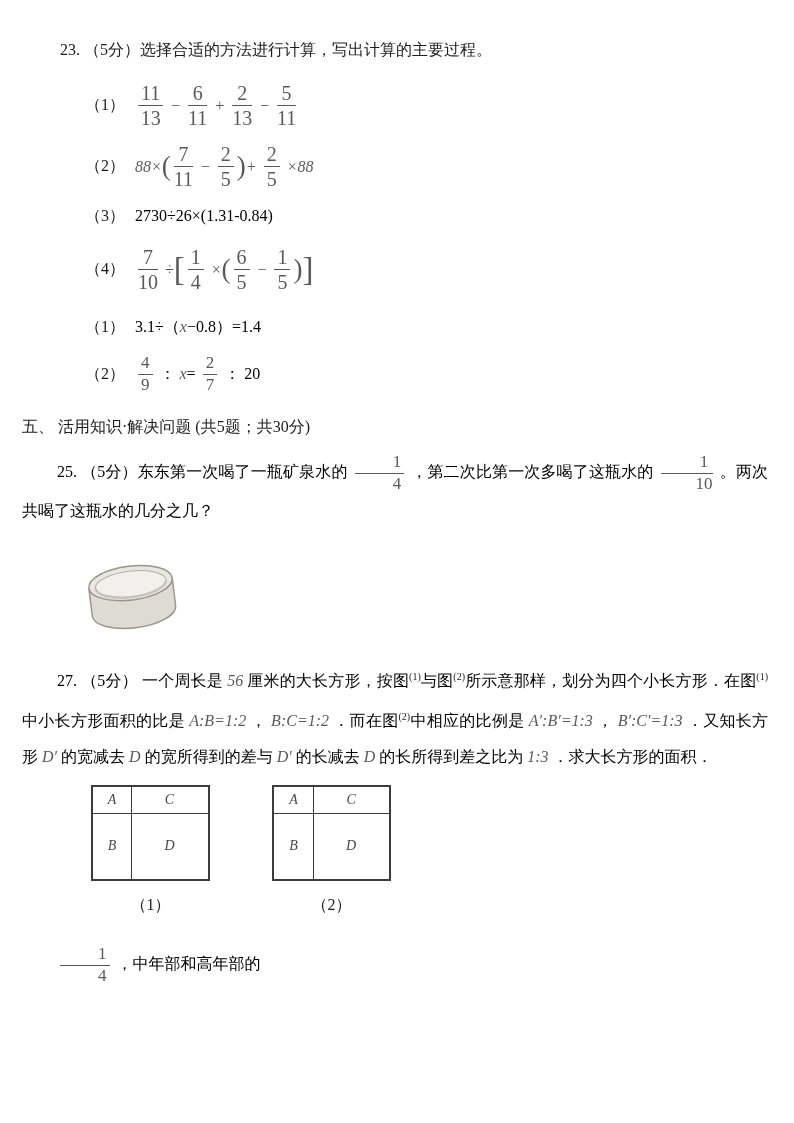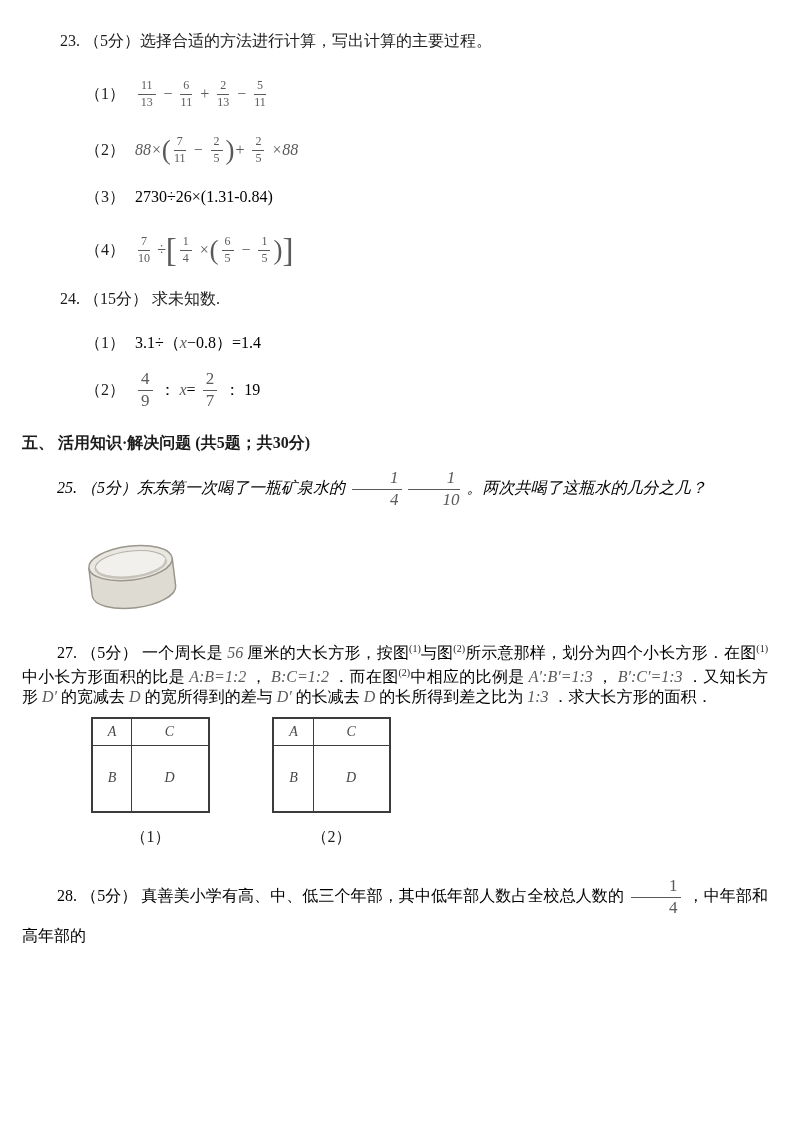--- a/index.html
+++ b/index.html
@@ -1,55 +1,55 @@
 <!DOCTYPE html>
 <html><head>
 <meta charset="utf-8">
 <style>
   html,body{margin:0;padding:0;background:#ffffff;}
   .page{
     width:794px;height:1123px;box-sizing:border-box;position:relative;
     margin:0 auto;background:#ffffff;overflow:hidden;
-    padding:23px 26px 0 22px;
+    padding:32px 26px 0 22px;
     font-family:"Liberation Serif","DejaVu Serif",serif;
     font-size:16px;color:#1c1c1c;
   }
   
   .q-head{margin:8px 0 0 38px;line-height:20px;}
   
   .part{margin-left:63px;display:flex;align-items:center;}
   .part-label{margin-right:10px;white-space:nowrap;}
   .formula{display:inline-flex;align-items:center;flex-wrap:nowrap;white-space:pre;}
   
   .para{margin:0;text-indent:35px;text-align:justify;}
   
   .seg-x{color:#000000;white-space:pre-wrap;}
   .seg-m{color:#5a5a5a;font-style:italic;white-space:pre-wrap;}
   .seg-s{vertical-align:6px;font-size:10px;color:#1c1c1c;}
   .seg-d{color:#5a5a5a;font-size:27px;font-weight:300;vertical-align:middle;line-height:1;}
   .seg-D{color:#5a5a5a;font-size:33px;font-weight:300;vertical-align:middle;line-height:1;}
   
   .frac{display:inline-block;text-align:center;vertical-align:middle;
-        color:#5a5a5a;font-size:12px;line-height:1.1;margin:0 3px;}
+        color:#5a5a5a;font-size:20px;line-height:1.1;margin:0 3px;}
   .frac .num{display:block;padding:0 3px 1px;border-bottom:1px solid #5a5a5a;}
   .frac .den{display:block;padding-top:1px;}
   .frac-lg{font-size:17px;vertical-align:-12px;}
   
-  .sec-head{margin:18px 0 0 0;line-height:20px;font-weight:bold;}
+  .sec-head{margin:18px 0 0 0;line-height:20px;}
   
   #p23-1{margin-top:22px;min-height:42px;}
   #p23-2{margin-top:14px;min-height:42px;}
   #p23-3{margin-top:8px;min-height:36px;}
   #p23-4{margin-top:12px;min-height:46px;}
   #q24-head{margin-top:16px;}
   #p24-1{margin-top:22px;min-height:24px;}
   #p24-2{margin-top:10px;min-height:50px;}
-  #q25{margin-top:16px;line-height:36px;font-style:italic;}
+  #q25{margin-top:16px;line-height:36px;}
   #q26{margin-top:16px;line-height:30px;}
-  #q27{margin-top:18px;line-height:20px;}
+  #q27{margin-top:18px;line-height:36px;}
   #q28{margin-top:30px;line-height:36px;}
   
   .cyl-wrap{margin:20px 0 0 60px;width:100px;height:92px;}
   
   .figures{display:flex;gap:62px;margin:10px 0 0 69px;}
   .figure{width:119px;text-align:center;--v:33%;--h:28%;}
   .fig-box{width:115px;height:92px;border:2px solid #3c3c3c;position:relative;background:#fff;}
   .cell{position:absolute;display:flex;align-items:center;justify-content:center;
         font-style:italic;color:#474747;font-size:14px;}
   .cell-a{left:0;top:0;width:var(--v);height:var(--h);border-right:1.5px solid #3c3c3c;border-bottom:1.5px solid #3c3c3c;}
@@ -77,34 +77,33 @@
       <span class="part-label">（3）</span>
       <span class="formula"><span class="seg-x">2730÷26×(1.31-0.84)</span></span>
     </div>
     <div class="part" id="p23-4">
       <span class="part-label">（4）</span>
       <span class="formula"><span class="frac"><span class="num">7</span><span class="den">10</span></span><span class="seg-m"> ÷</span><span class="seg-D">[</span><span class="frac"><span class="num">1</span><span class="den">4</span></span><span class="seg-m"> ×</span><span class="seg-d">(</span><span class="frac"><span class="num">6</span><span class="den">5</span></span><span class="seg-m"> − </span><span class="frac"><span class="num">1</span><span class="den">5</span></span><span class="seg-d">)</span><span class="seg-D">]</span></span>
     </div>
   </section>
 
   <section>
-    <p class="q-head" id="q24-head">24. （15分） 求未知数.</p>
     <div class="part" id="p24-1">
       <span class="part-label">（1）</span>
       <span class="formula"><span class="seg-x">3.1÷（</span><span class="seg-m">x</span><span class="seg-x">−0.8）=1.4</span></span>
     </div>
     <div class="part" id="p24-2">
       <span class="part-label">（2）</span>
-      <span class="formula"><span class="frac frac-lg"><span class="num">4</span><span class="den">9</span></span><span class="seg-x"> ： </span><span class="seg-m">x</span><span class="seg-x">= </span><span class="frac frac-lg"><span class="num">2</span><span class="den">7</span></span><span class="seg-x"> ： 19</span></span>
+      <span class="formula"><span class="frac frac-lg"><span class="num">4</span><span class="den">9</span></span><span class="seg-x"> ： </span><span class="seg-m">x</span><span class="seg-x">= </span><span class="frac frac-lg"><span class="num">2</span><span class="den">7</span></span><span class="seg-x"> ： 20</span></span>
     </div>
   </section>
 
   <p class="sec-head">五、 活用知识·解决问题 (共5题；共30分)</p>
 
-  <p class="para" id="q25"><span class="seg-x">25. （5分）东东第一次喝了一瓶矿泉水的 </span><span class="frac frac-lg"><span class="num">1</span><span class="den">4</span></span><span class="frac frac-lg"><span class="num">1</span><span class="den">10</span></span><span class="seg-x"> 。两次共喝了这瓶水的几分之几？</span></p>
+  <p class="para" id="q25"><span class="seg-x">25. （5分）东东第一次喝了一瓶矿泉水的 </span><span class="frac frac-lg"><span class="num">1</span><span class="den">4</span></span><span class="seg-x"> ，第二次比第一次多喝了这瓶水的 </span><span class="frac frac-lg"><span class="num">1</span><span class="den">10</span></span><span class="seg-x"> 。两次共喝了这瓶水的几分之几？</span></p>
 
 
   <div class="cyl-wrap">
     <svg width="100" height="92" viewBox="0 0 100 92">
       <g transform="rotate(-7 50 46)">
         <path d="M8 34 L8 62 A42 17 0 0 0 92 62 L92 34" fill="#dedbd3" stroke="#9a968c" stroke-width="1.5"></path>
         <ellipse cx="50" cy="34" rx="42" ry="17" fill="#e9e7e1" stroke="#9a968c" stroke-width="1.5"></ellipse>
         <ellipse cx="50" cy="35" rx="35.5" ry="13" fill="#f1f0ec" stroke="#b5b1a8" stroke-width="1"></ellipse>
         <path d="M14.5 35 A35.5 13 0 0 0 85.5 35" fill="none" stroke="#c7c3ba" stroke-width="2.5"></path>
       </g>
@@ -127,15 +126,15 @@
       <div class="fig-box">
         <div class="cell cell-a">A</div>
         <div class="cell cell-c">C</div>
         <div class="cell cell-b">B</div>
         <div class="cell cell-d">D</div>
       </div>
       <div class="fig-caption">（2）</div>
     </div>
   </div>
 
-  <p class="para" id="q28"><span class="seg-x">28. （5分） 真善美小学有高、中、低三个年部，其中低年部人数占全校总人数的 </span><span class="frac frac-lg"><span class="num">1</span><span class="den">4</span></span><span class="seg-x"> ，中年部和高年部的</span></p>
+  <p class="para" id="q28"><span class="frac frac-lg"><span class="num">1</span><span class="den">4</span></span><span class="seg-x"> ，中年部和高年部的</span></p>
 
 </div>
 
 </body></html>

